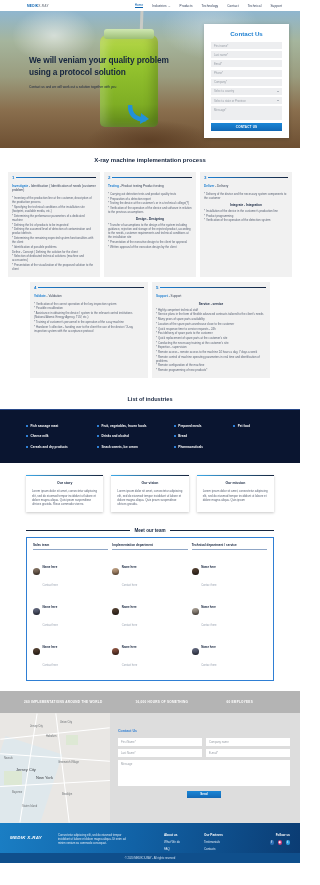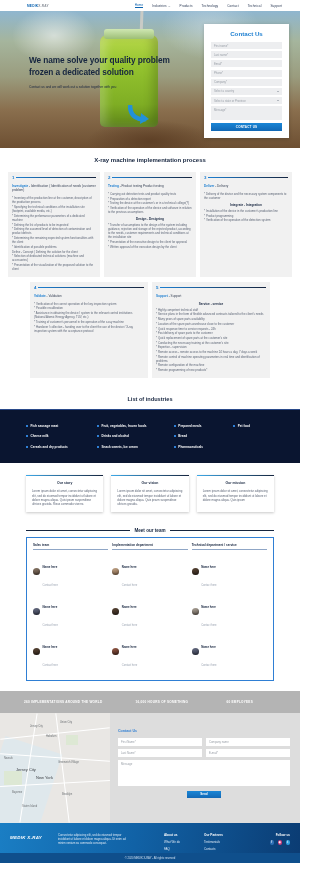--- a/index.html
+++ b/index.html
@@ -503,22 +503,22 @@
 <section class="hero">
   <div class="hero-blur"></div>
   <div class="jar">
     <div class="jar-straw"></div>
     <div class="jar-body"></div>
     <div class="jar-lid"></div>
   </div>
 
   <div class="hero-text">
     <h1>
-      <span>We name solve your quality problem</span><br>
-      <span>frozen a dedicated solution</span><br>
+      <span>We will veniam your quality problem</span><br>
+      <span>using a protocol solution</span><br>
     </h1>
     <div class="hero-sub">Contact us and we will work out a solution together with you</div>
   </div>
 
   <svg class="arrow-icon" width="24" height="22" viewBox="0 0 24 22">
     <path d="M2 2 C2 14, 10 17, 18 16" stroke="#2291d8" stroke-width="4.5" fill="none"></path>
     <path d="M13 10 L21 16 L12 21 Z" fill="#2291d8"></path>
   </svg>
 
   <form class="hero-form">

